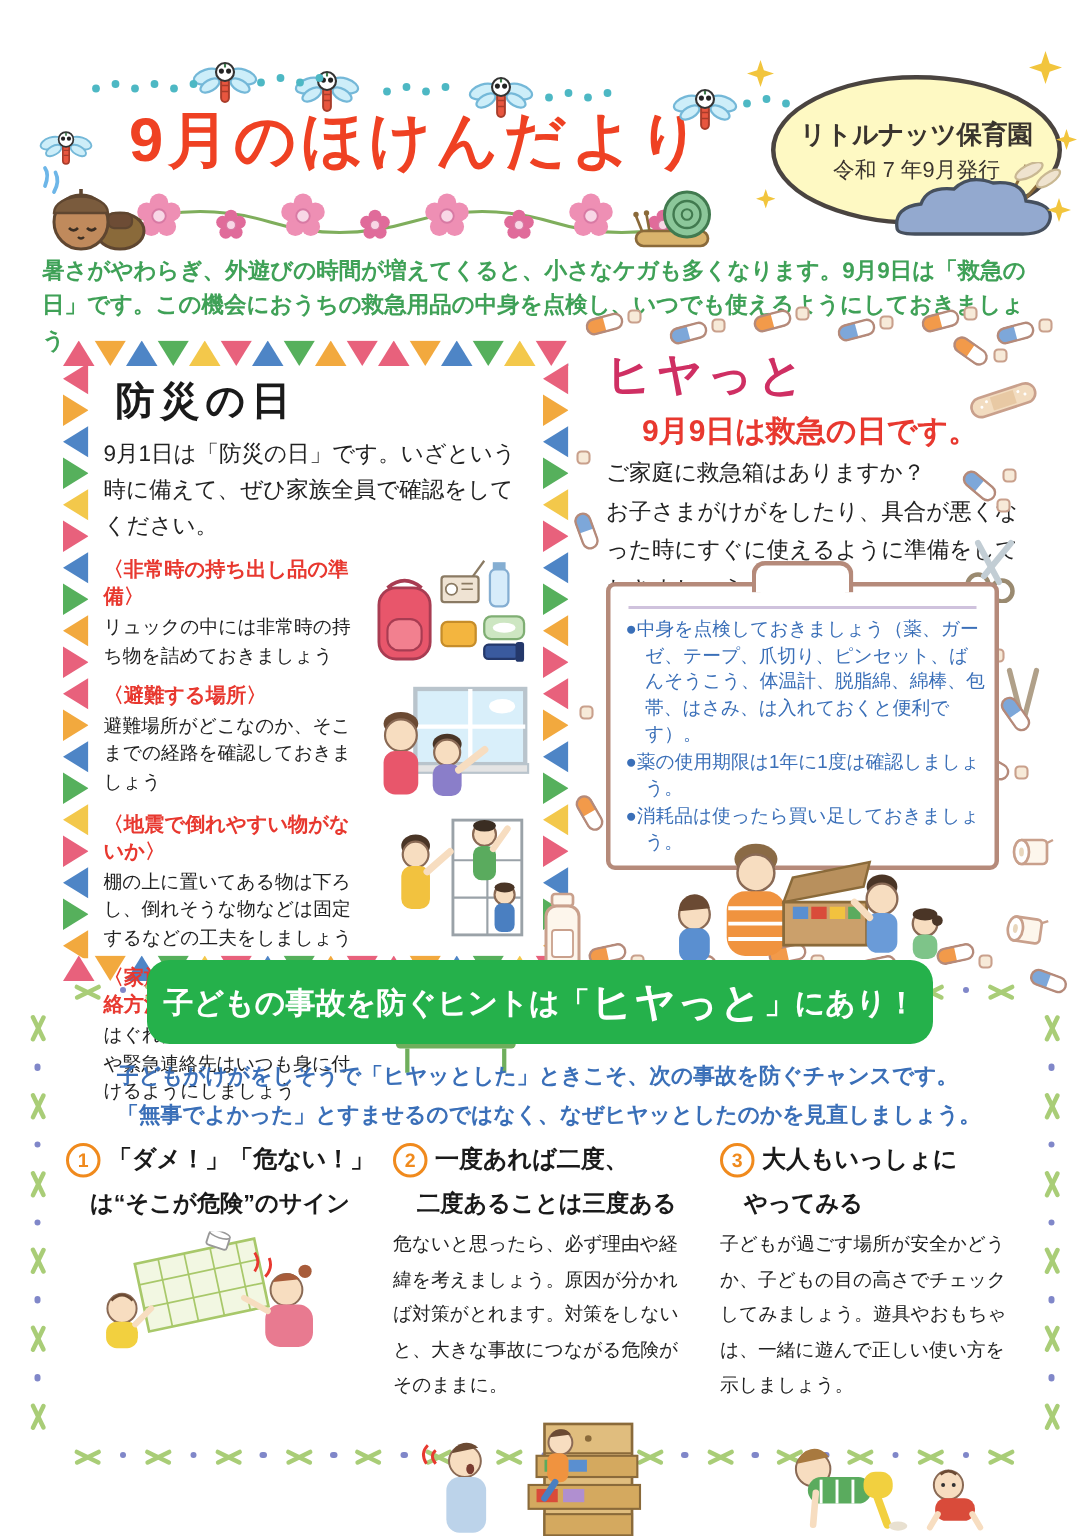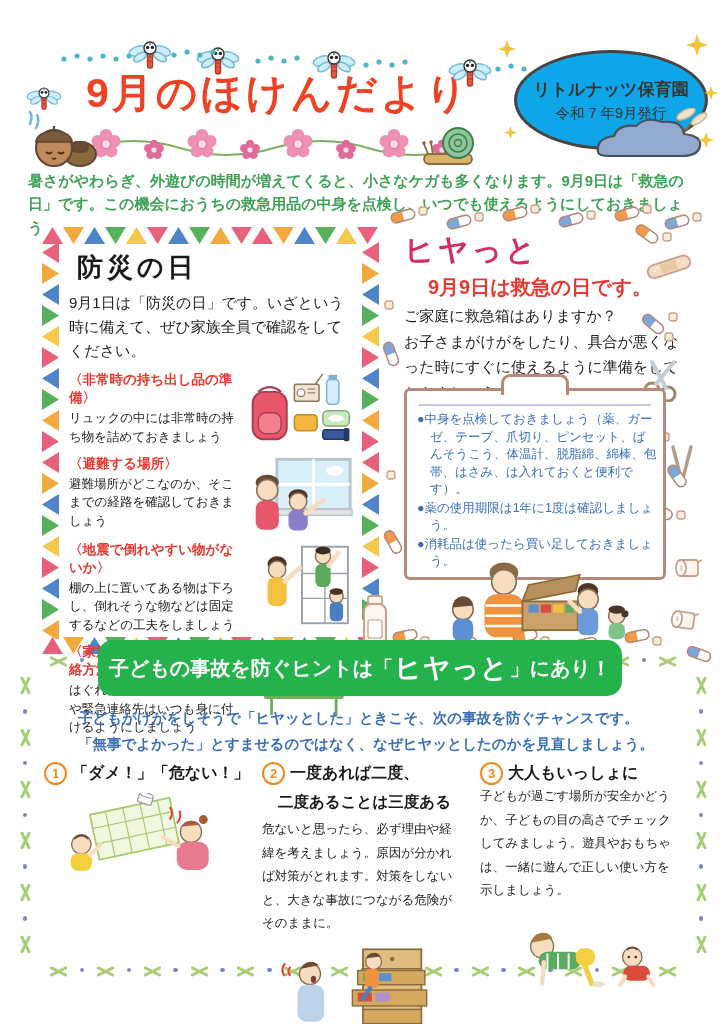--- a/index.html
+++ b/index.html
@@ -2,21 +2,21 @@
 <html style="--stitch: #a9cd77; --stitchdot: #8087c9;"><head>
 <meta charset="utf-8">
 <style>
   html,body{margin:0;padding:0;background:#fff;}
   .page{position:relative;width:724px;height:1024px;margin:0 auto;background:#fff;overflow:hidden;
         font-family:"Liberation Sans","DejaVu Sans",sans-serif;color:#222;}
   .abs{position:absolute;}
 
   
   .main-title{left:86px;top:66px;font-size:41px;font-weight:800;color:#ef4123;letter-spacing:3px;white-space:nowrap;}
-  .moon-badge{left:514px;top:50px;width:188px;height:94px;background:#0ea5e9;border:3px solid #4a4440;
+  .moon-badge{left:514px;top:50px;width:188px;height:94px;background:#fef9c3;border:3px solid #4a4440;
               border-radius:50%;display:flex;flex-direction:column;align-items:center;justify-content:center;z-index:2;}
   .moon-line1{font-size:17px;font-weight:bold;color:#3a342e;}
   .moon-line2{font-size:14.5px;color:#3a342e;margin-top:3px;}
   .intro{left:28px;top:169px;width:672px;font-size:15px;line-height:1.55;font-weight:600;color:#3fa157;}
 
   
   .bousai{left:42px;top:227px;width:337px;height:427px;background:#fff;}
   .tri{position:absolute;overflow:hidden;}
   .tri-top{top:0;left:0;right:0;height:17px;}
   .tri-bottom{bottom:0;left:0;right:0;height:17px;}
@@ -566,20 +566,21 @@
     <span class="q">」</span>
     <span class="suf">にあり！</span>
   </div>
 
   <div class="abs tips">
     <div class="tip">
       <div class="tip-h1">
         <span class="numcircle">1</span>
         <span>「ダメ！」「危ない！」</span>
       </div>
+      <div class="tip-h2">は“そこが危険”のサイン</div>
       <div class="tip-illus">
         <svg width="190" height="84" viewBox="0 0 200 95">
           <g transform="rotate(-12 90 40)">
             <rect x="42" y="14" width="92" height="52" fill="#f2f7e2" stroke="#a8c86a" stroke-width="2"></rect>
             <line x1="60" y1="14" x2="60" y2="66" stroke="#a8c86a" stroke-width="1.3"></line>
             <line x1="80" y1="14" x2="80" y2="66" stroke="#a8c86a" stroke-width="1.3"></line>
             <line x1="100" y1="14" x2="100" y2="66" stroke="#a8c86a" stroke-width="1.3"></line>
             <line x1="120" y1="14" x2="120" y2="66" stroke="#a8c86a" stroke-width="1.3"></line>
             <line x1="42" y1="30" x2="134" y2="30" stroke="#a8c86a" stroke-width="1.3"></line>
             <line x1="42" y1="48" x2="134" y2="48" stroke="#a8c86a" stroke-width="1.3"></line>
@@ -632,20 +633,21 @@
           <path d="M18,26 q-5,4 0,10 M12,22 q-6,6 -1,14" stroke="#e8382f" stroke-width="2.2" fill="none"></path>
         </svg>
       </div>
     </div>
 
     <div class="tip">
       <div class="tip-h1">
         <span class="numcircle">3</span>
         <span>大人もいっしょに</span>
       </div>
+      <div class="tip-h2">やってみる</div>
       <div class="tip-body">子どもが過ごす場所が安全かどうか、子どもの目の高さでチェックしてみましょう。遊具やおもちゃは、一緒に遊んで正しい使い方を示しましょう。</div>
       <div class="tip-illus">
         <svg width="190" height="84" viewBox="0 0 200 95">
           <circle cx="56" cy="40" r="13" fill="#f7ddc0" stroke="#8a6a55" stroke-width="1.5"></circle>
           <path d="M44,36 a13,13 0 0 1 24,-5 z" fill="#a8793f"></path>
           <rect x="52" y="46" width="48" height="20" rx="10" fill="#5aab5e"></rect>
           <line x1="62" y1="48" x2="62" y2="66" stroke="#fff" stroke-width="2.2"></line>
           <line x1="74" y1="48" x2="74" y2="66" stroke="#fff" stroke-width="2.2"></line>
           <line x1="86" y1="48" x2="86" y2="66" stroke="#fff" stroke-width="2.2"></line>
           <rect x="94" y="42" width="22" height="20" rx="9" fill="#f2d03f"></rect>

